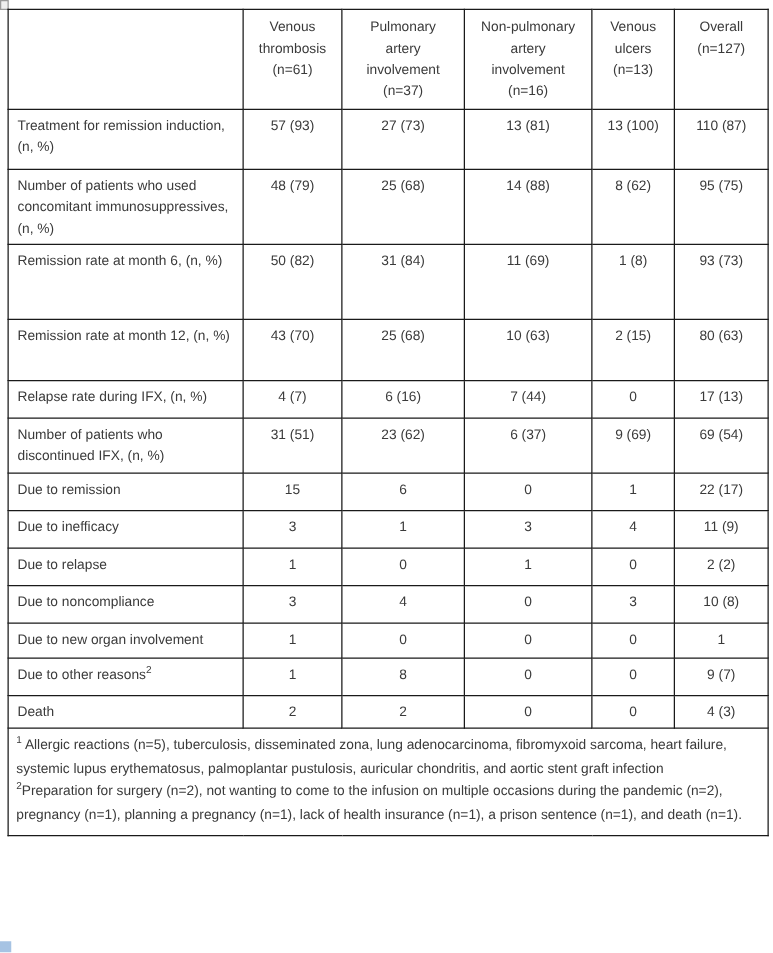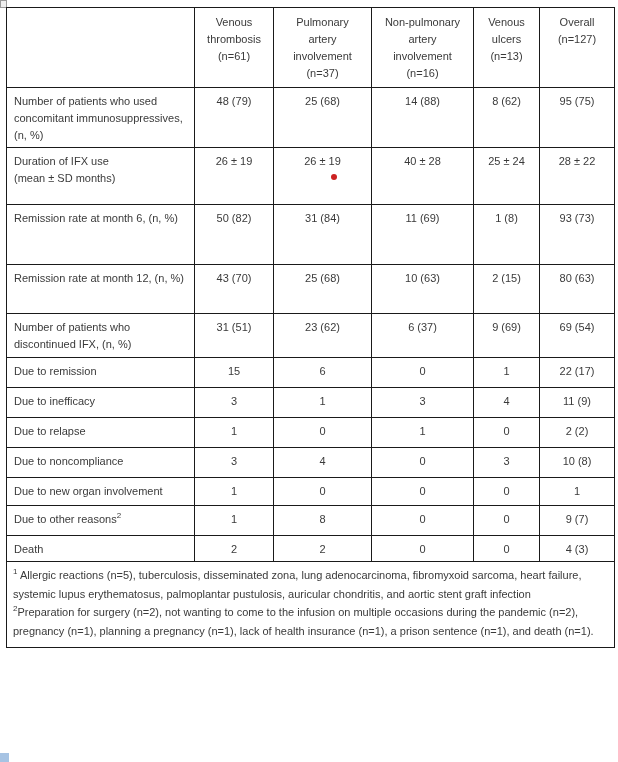--- a/index.html
+++ b/index.html
@@ -113,54 +113,62 @@
 involvement
 (n=16)</th>
         <th>Venous
 ulcers
 (n=13)</th>
         <th>Overall
 (n=127)</th>
       </tr>
     </thead>
     <tbody id="tbody">
+      <tr style="height: 48px;">
+          <td class="label"><span>Treatment for remission induction,
+(n, %)</span></td>
+          <td class="val"><span>57 (93)</span></td>
+          <td class="val"><span>27 (73)</span></td>
+          <td class="val"><span>13 (81)</span></td>
+          <td class="val"><span>13 (100)</span></td>
+          <td class="val"><span>110 (87)</span></td>
+        </tr>
         <tr style="height: 59px;">
           <td class="label"><span>Number of patients who used
 concomitant immunosuppressives,
 (n, %)</span></td>
           <td class="val"><span>48 (79)</span></td>
           <td class="val"><span>25 (68)</span></td>
           <td class="val"><span>14 (88)</span></td>
           <td class="val"><span>8 (62)</span></td>
           <td class="val"><span>95 (75)</span></td>
         </tr>
-        <tr style="height: 57px;">
-          <td class="label"><span>Duration of IFX use
-(mean ± SD months)</span></td>
-          <td class="val"><span>26 ± 19</span></td>
-          <td class="val"><span>26 ± 19</span><span class="red-dot"></span></td>
-          <td class="val"><span>40 ± 28</span></td>
-          <td class="val"><span>25 ± 24</span></td>
-          <td class="val"><span>28 ± 22</span></td>
-        </tr>
         <tr style="height: 60px;">
           <td class="label"><span>Remission rate at month 6, (n, %)</span></td>
           <td class="val"><span>50 (82)</span></td>
           <td class="val"><span>31 (84)</span></td>
           <td class="val"><span>11 (69)</span></td>
           <td class="val"><span>1 (8)</span></td>
           <td class="val"><span>93 (73)</span></td>
         </tr>
         <tr style="height: 49px; margin-top: 33px;">
           <td class="label"><span>Remission rate at month 12, (n, %)</span></td>
           <td class="val"><span>43 (70)</span></td>
           <td class="val"><span>25 (68)</span></td>
           <td class="val"><span>10 (63)</span></td>
           <td class="val"><span>2 (15)</span></td>
           <td class="val"><span>80 (63)</span></td>
+        </tr>
+        <tr style="height: 30px;">
+          <td class="label"><span>Relapse rate during IFX, (n, %)</span></td>
+          <td class="val"><span>4 (7)</span></td>
+          <td class="val"><span>6 (16)</span></td>
+          <td class="val"><span>7 (44)</span></td>
+          <td class="val"><span>0</span></td>
+          <td class="val"><span>17 (13)</span></td>
         </tr>
         <tr style="height: 44px; padding-left: 36px;">
           <td class="label"><span>Number of patients who
 discontinued IFX, (n, %)</span></td>
           <td class="val"><span>31 (51)</span></td>
           <td class="val"><span>23 (62)</span></td>
           <td class="val"><span>6 (37)</span></td>
           <td class="val"><span>9 (69)</span></td>
           <td class="val"><span>69 (54)</span></td>
         </tr>

